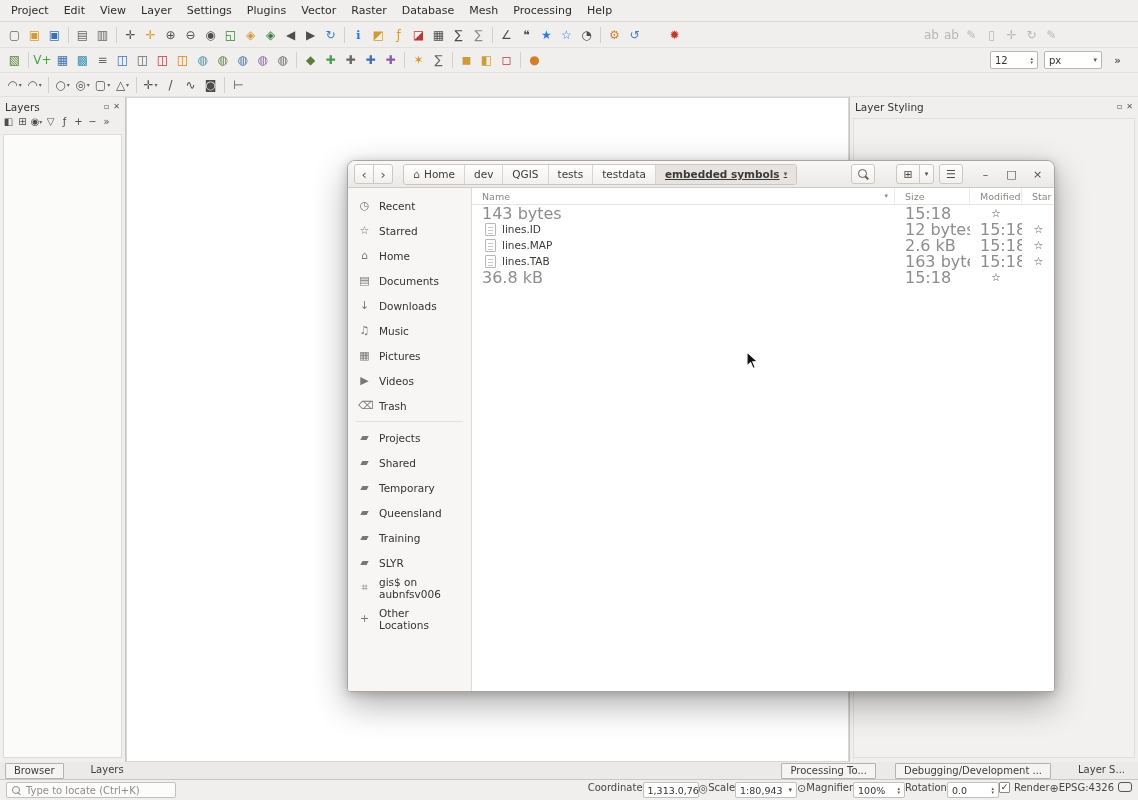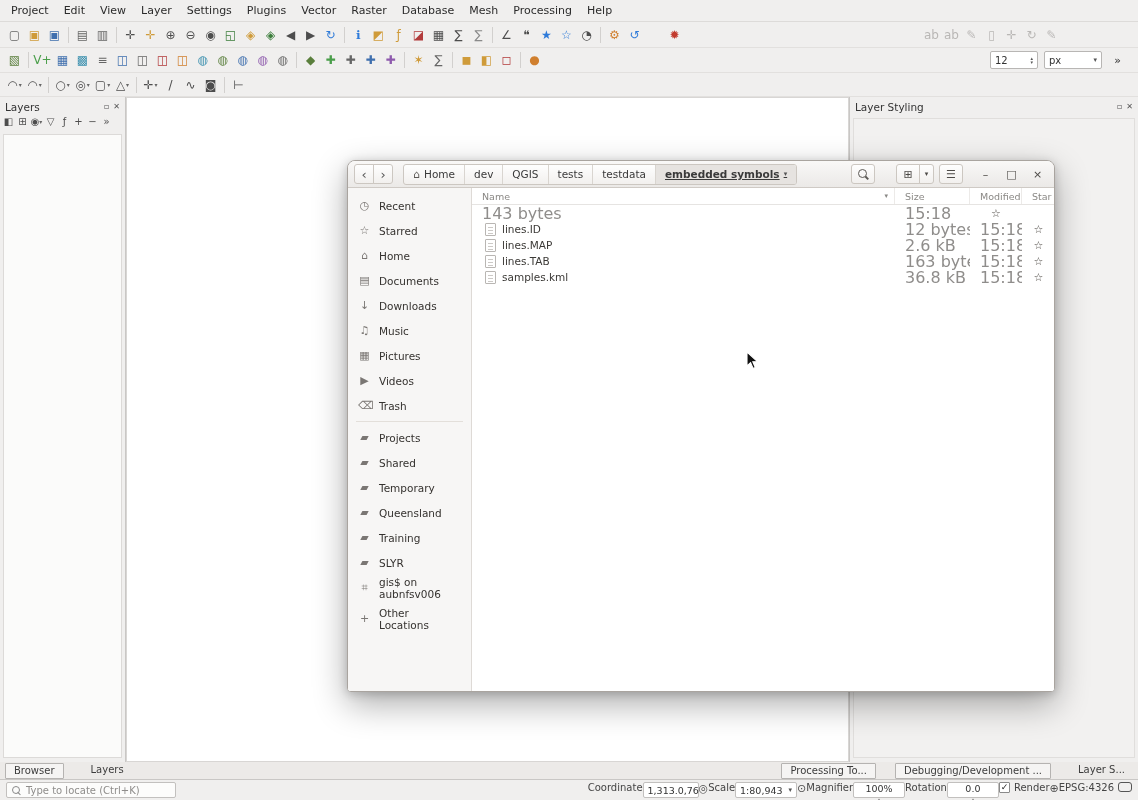--- a/index.html
+++ b/index.html
@@ -54,21 +54,21 @@
 .statusbar{position:absolute;top:779px;left:0;width:1138px;height:21px;background:#f0efee;border-top:1px solid #c9c7c5;display:flex;align-items:center;padding:0 6px;font-size:10px;color:#454545;gap:5px;}
 .locate{display:flex;align-items:center;gap:5px;width:170px;height:16px;border:1px solid #c2c0be;background:#fcfcfb;border-radius:2px;padding:0 5px;color:#8f8d8b;font-size:10px;}
 .mini-mag{width:9px;height:9px;position:relative;flex:0 0 auto;}
 .mini-mag::before{content:'';position:absolute;width:6px;height:6px;border:1px solid #8a8a8a;border-radius:50%;left:0;top:0;}
 .mini-mag::after{content:'';position:absolute;width:4px;height:1px;background:#8a8a8a;transform:rotate(45deg);left:5px;top:7px;}
 .sb-right{display:flex;align-items:flex-start;margin-left:auto;}
 .sb-label{color:#454545;}
 .sb-field{height:16px;border:1px solid #c2c0be;background:#fff;border-radius:2px;display:flex;align-items:center;gap:3px;padding:0 4px;font-size:9.5px;color:#333;}
 .sb-field.coord{width:56px;}
 .sb-field.combo{width:62px;justify-content:space-between;}
-.sb-field.spin{width:52px;justify-content:space-between;flex-direction:column;}
+.sb-field.spin{width:52px;justify-content:space-between;}
 .sb-icon-btn{font-size:11px;color:#4d4d4d;}
 .render{display:flex;align-items:center;gap:4px;}
 .cb{width:11px;height:11px;border:1px solid #8a8a8a;background:#fff;border-radius:1px;display:inline-flex;align-items:center;justify-content:center;font-size:9px;line-height:1;color:#222;}
 .crs{color:#454545;}
 .bubble{width:14px;height:10px;border:1px solid #555;border-radius:3px;margin-left:4px;}
 
 
 .dialog{position:absolute;left:347px;top:160px;width:708px;height:532px;background:#ffffff;border:1px solid #a9a49f;border-radius:8px 8px 4px 4px;box-shadow:0 12px 34px rgba(0,0,0,.33),0 2px 10px rgba(0,0,0,.18);z-index:10;display:flex;flex-direction:column;overflow:hidden;}
 .headerbar{height:27px;flex:0 0 auto;background:linear-gradient(#f9f8f7,#ebe9e7);border-bottom:1px solid #cfcac5;display:flex;align-items:center;padding:0 6px;}
 .nav-btn{width:20px;height:20px;border:1px solid #ccc7c1;background:linear-gradient(#fefefe,#f2f0ee);display:flex;align-items:center;justify-content:center;font-size:13px;color:#555;}
@@ -827,24 +827,20 @@
             <span class="cell name">
               <span class="doc-icon"></span>
               <span>lines.TAB</span>
             </span>
             <span class="cell">163 bytes</span>
             <span class="cell">15:18</span>
             <span class="cell star"><span class="star">☆</span></span>
           </div>
 
           <div class="fm-row">
-            <span class="cell name">
-              <span class="doc-icon"></span>
-              <span>samples.kml</span>
-            </span>
             <span class="cell">36.8 kB</span>
             <span class="cell">15:18</span>
             <span class="cell star"><span class="star">☆</span></span>
           </div>
         </div>
     </div>
   </div>
 </div>
 
 <svg class="cursor" width="13" height="19" viewBox="0 0 13 19">

